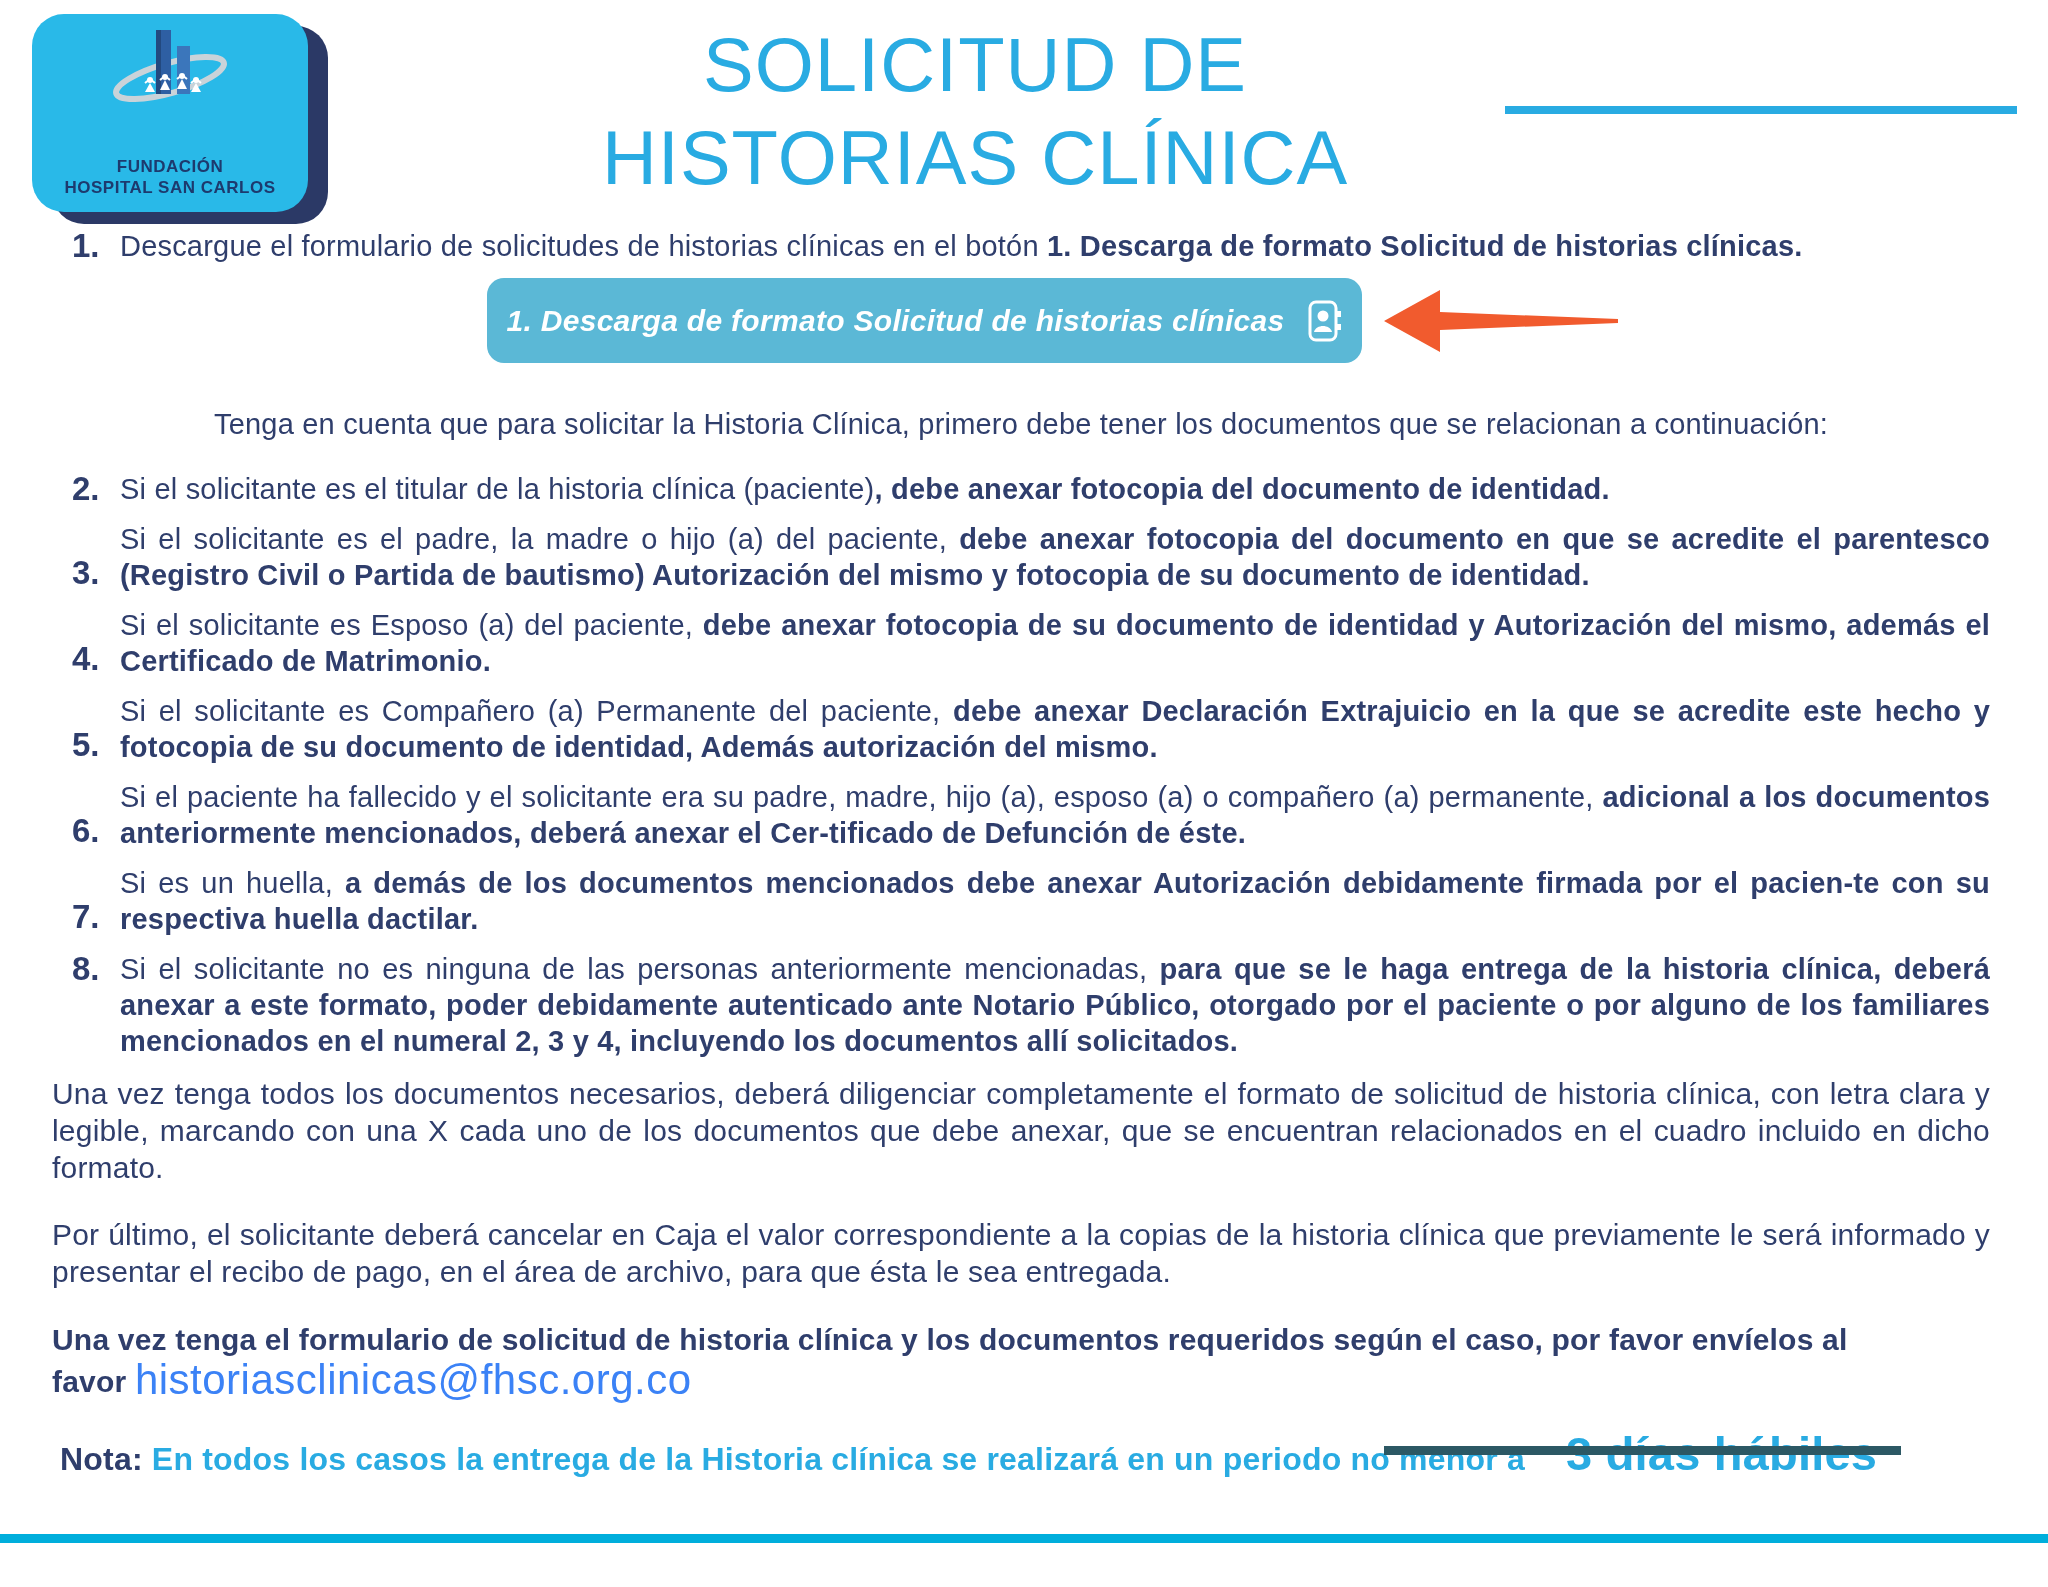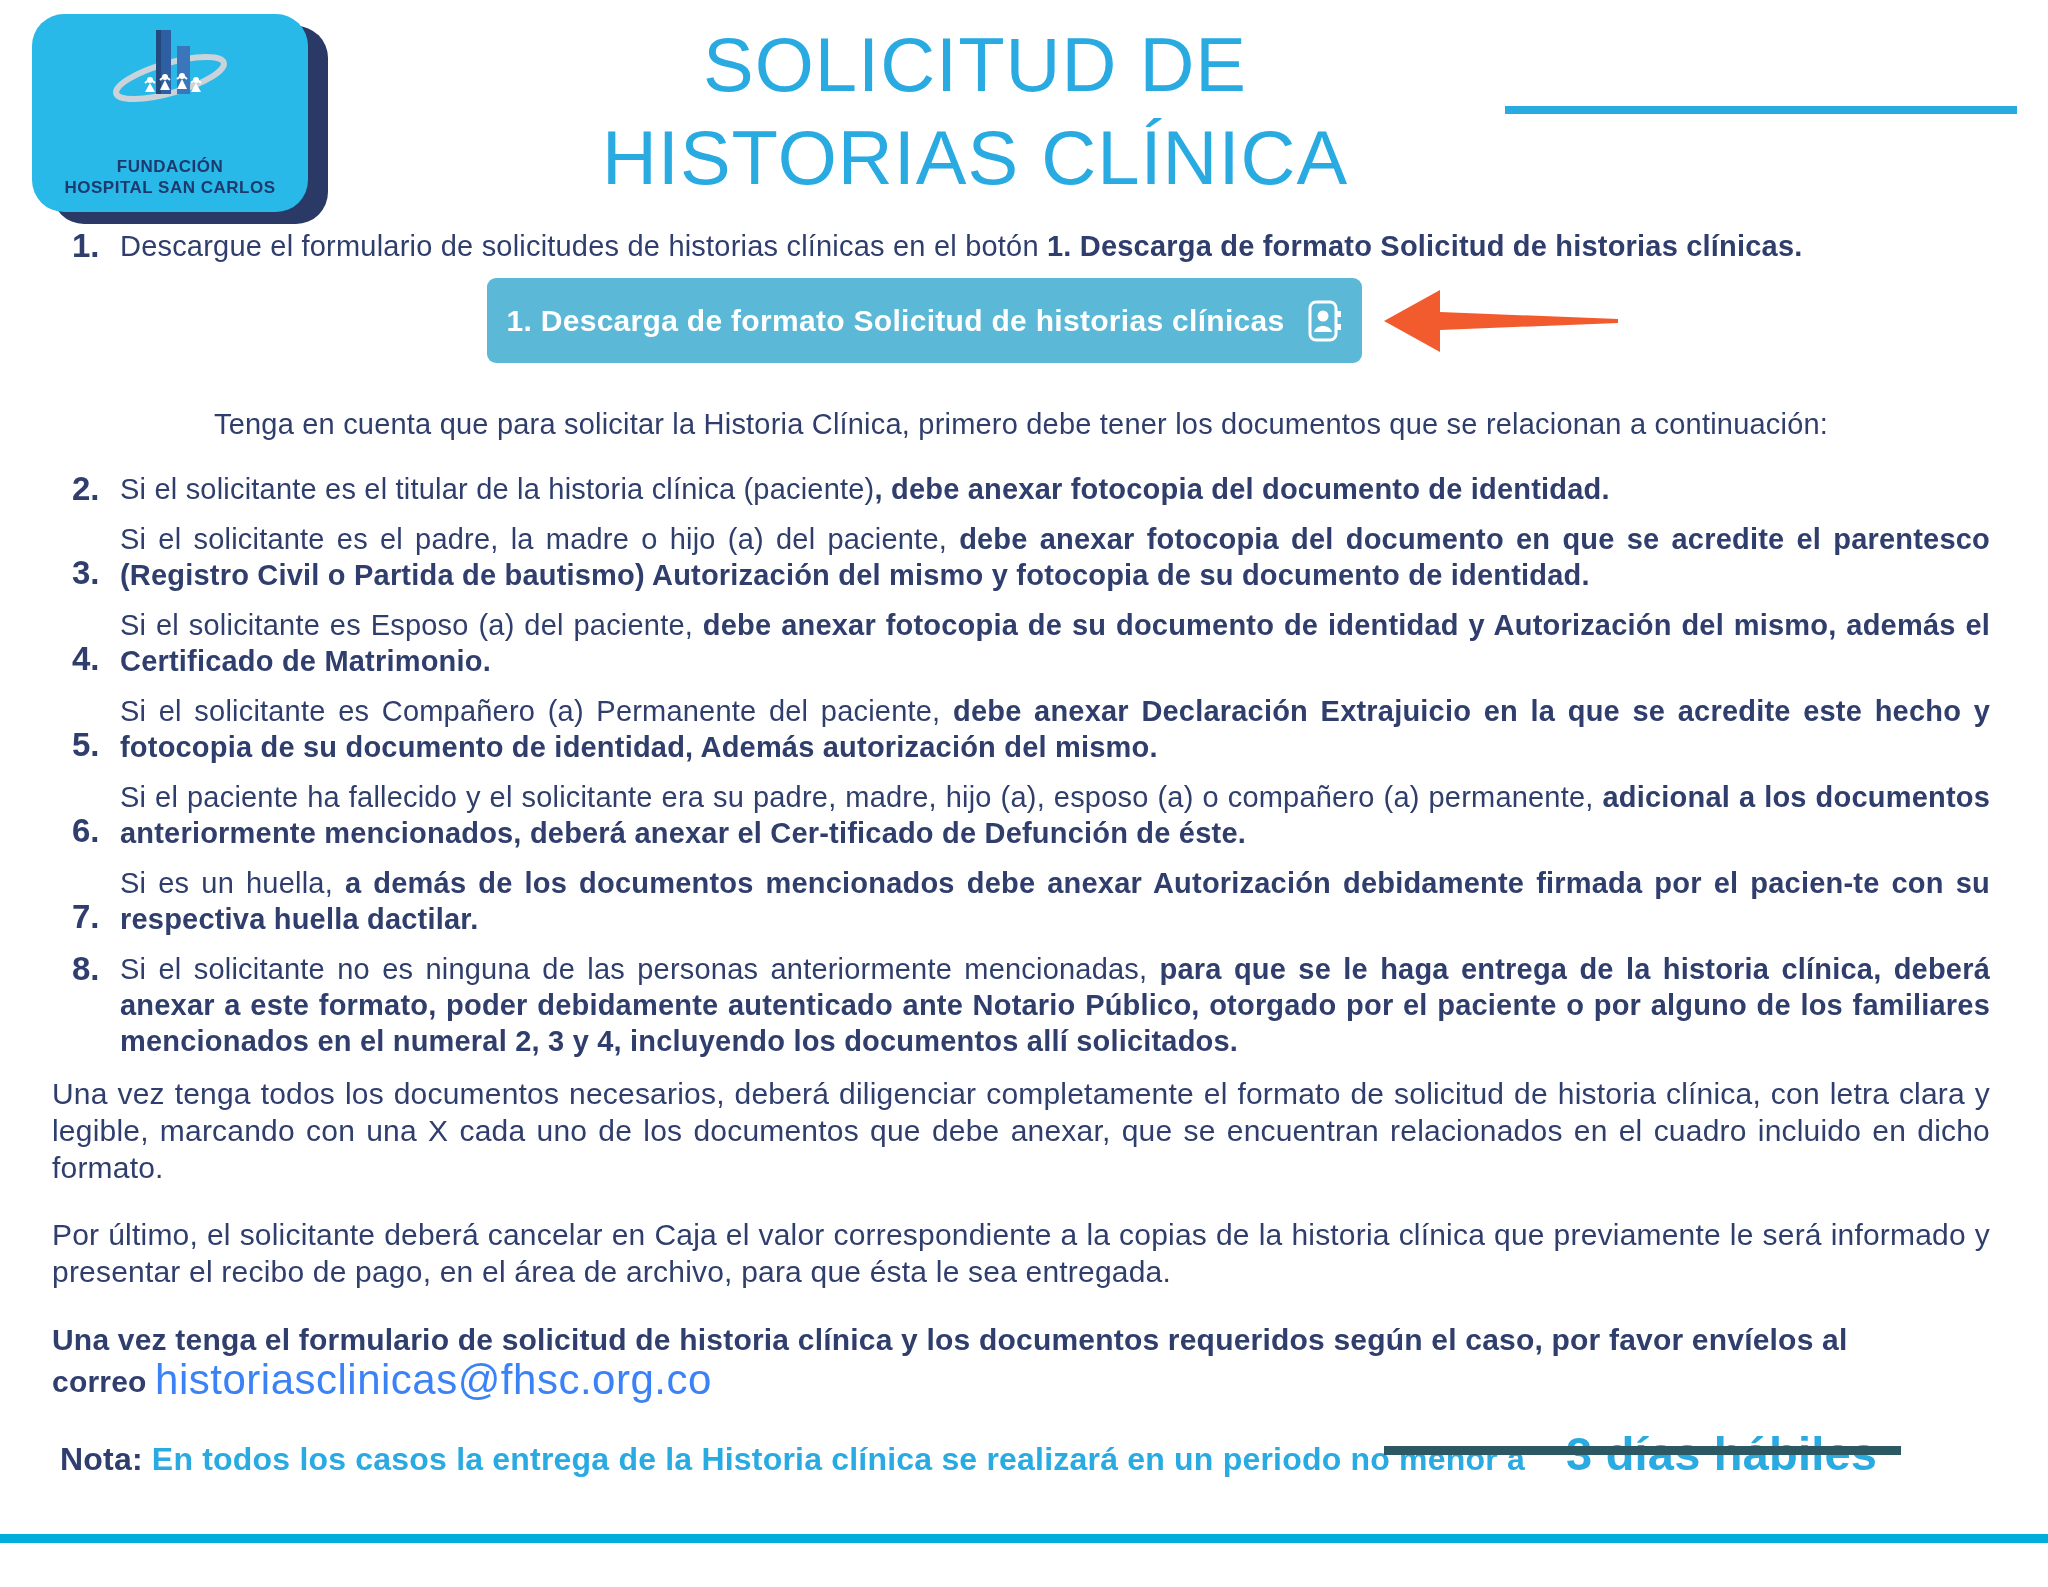--- a/index.html
+++ b/index.html
@@ -28,23 +28,23 @@
   .step{padding-left:20px;}
   .step-num{flex:0 0 48px;font-size:33px;font-weight:bold;color:#2F3E6C;line-height:36px;}
   .num-bottom .step-num{align-self:flex-end;padding-bottom:2px;}
   .step-text{flex:1;font-size:29px;line-height:36px;text-align:justify;letter-spacing:.2px;}
   .b{font-weight:bold;}
   .intro{margin-top:40px;font-size:29px;line-height:36px;letter-spacing:.2px;text-align:center;}
   .para{margin-top:16px;font-size:30px;line-height:37px;text-align:justify;letter-spacing:.2px;}
   
   .button-row{position:relative;margin-top:14px;height:88px;}
   .download-button{
-    position:absolute;left:435px;top:0;width:875px;height:85px;background:#5BB8D6;border-radius:9px;
+    position:absolute;left:435px;top:0;width:875px;height:85px;background:#5BB8D6;border-radius:17px;
     display:flex;align-items:center;justify-content:center;gap:22px;
-    color:#ffffff;font-size:30px;font-weight:bold;cursor:pointer;letter-spacing:.3px;
+    color:#ffffff;font-size:30px;font-weight:bold;cursor:pointer;letter-spacing:.3px;font-style:italic;
   }
   .pointer-arrow{position:absolute;left:1330px;top:9px;width:240px;height:68px;}
   
   .closing{margin-top:22px;font-size:30px;line-height:40px;font-weight:bold;letter-spacing:.2px;}
   .email-link{color:#3b82f6;font-size:42px;font-weight:normal;letter-spacing:.5px;text-decoration:none;vertical-align:-2px;}
   .nota{margin-top:24px;padding-left:8px;font-size:32px;font-weight:bold;letter-spacing:.2px;}
   .nota-label{color:#2F3E6C;}
   .nota-text{color:#29ABE2;}
   .nota-big{color:#29ABE2;font-size:47px;margin-left:32px;}
   .nota-underline{position:absolute;left:1384px;top:1446px;width:517px;height:9px;background:#2C5864;}
@@ -145,21 +145,21 @@
   <div class="step">
     <div class="step-num">8.</div>
     <div class="step-text"><span>Si el solicitante no es ninguna de las personas anteriormente mencionadas, </span><span class="b">para que se le haga entrega de la historia clínica, deberá anexar a este formato, poder debidamente autenticado ante Notario Público, otorgado por el paciente o por alguno de los familiares mencionados en el numeral 2, 3 y 4, incluyendo los documentos allí  solicitados.</span></div>
   </div>
 
   <p class="para">Una vez tenga todos los documentos necesarios, deberá diligenciar completamente el formato de solicitud de historia clínica, con letra clara y legible, marcando con una X cada uno de los documentos que debe anexar, que se encuentran relacionados en el cuadro incluido en dicho formato.</p>
   <p class="para">Por último, el solicitante deberá cancelar en Caja el valor correspondiente a la copias de la historia clínica que previamente le será informado y presentar el recibo de pago, en el área de archivo, para que ésta le sea entregada.</p>
 
   <div class="closing">
     <span>Una vez tenga el formulario de solicitud de historia clínica y los documentos requeridos según el caso, por favor envíelos al</span><br>
-    <span>correo </span><a href="#" class="email-link">historiasclinicas@fhsc.org.co</a>
+    <span>favor </span><a href="#" class="email-link">historiasclinicas@fhsc.org.co</a>
   </div>
 
   <div class="nota">
     <span class="nota-label">Nota:</span><span class="nota-text"> En todos los casos la entrega de la Historia clínica se realizará en un periodo no menor a </span><span class="nota-big">3 días hábiles</span>
   </div>
 
 </div>
 
 <div class="nota-underline"></div>
 <div class="bottom-rule"></div>

